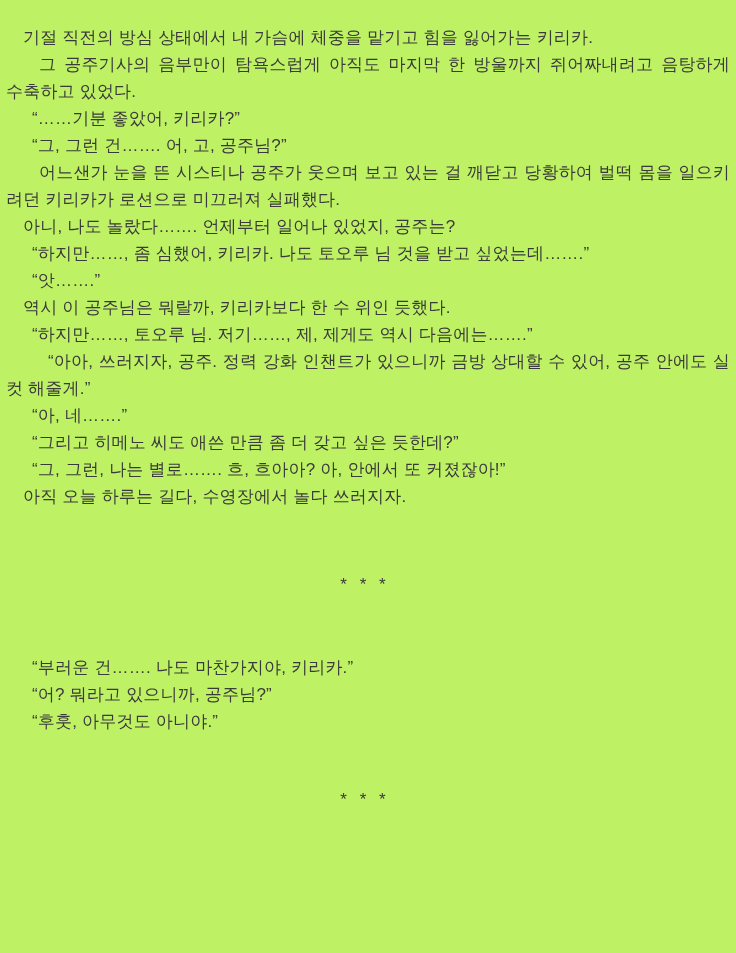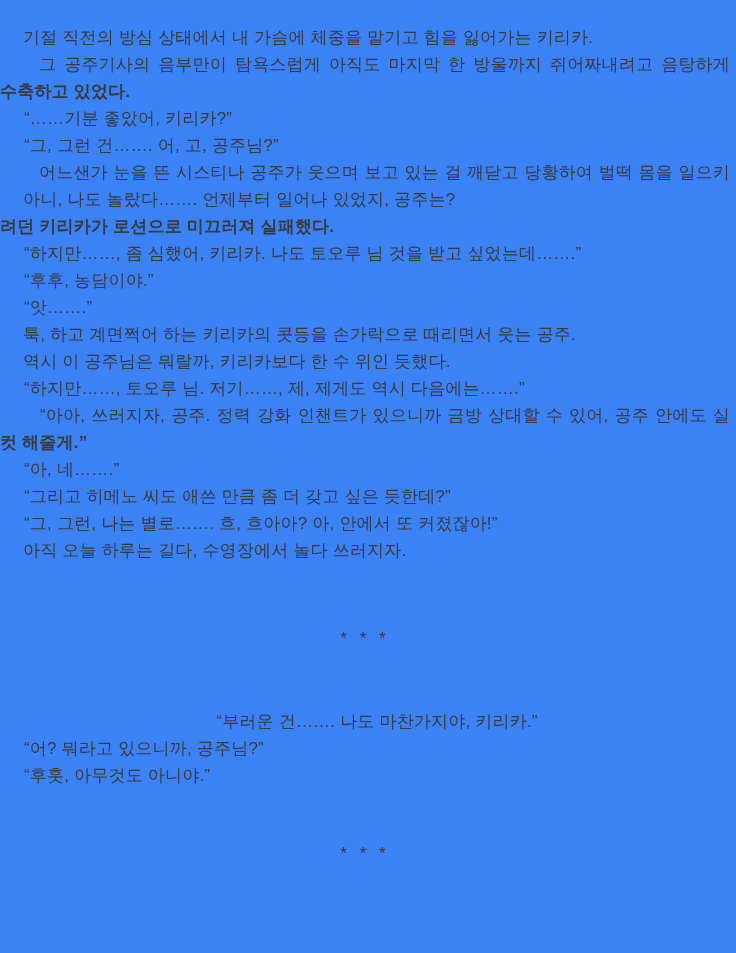--- a/index.html
+++ b/index.html
@@ -10,63 +10,61 @@
     height: 953px;
     overflow: hidden;
   }
   .page {
     box-sizing: border-box;
     width: 736px;
     height: 953px;
     padding: 24px 6px 0 0;
     font-family: "Liberation Sans", "DejaVu Sans", sans-serif;
     color: #3a3a3a;
-    background: #3b82f6;
+    background: #bef264;
   }
   .line {
     height: 27px;
     line-height: 27px;
     font-size: 17px;
     white-space: nowrap;
     letter-spacing: 0.2px;
   }
   .indent  { padding-left: 23px; }
-  .quote   { padding-left: 24px; }
-  .flush   { padding-left: 0; font-weight: bold; }
+  .quote   { padding-left: 32px; }
+  .flush   { padding-left: 6px; }
   .justify {
     white-space: nowrap;
     text-align: justify;
     text-align-last: justify;
     margin-left: 16px;
   }
   .separator {
     text-align: center;
     letter-spacing: 4px;
     white-space: nowrap;
   }
   .sep-first  { margin-top: 61px; }
-  .gap-after-sep { margin-top: 56px; text-align: center; }
+  .gap-after-sep { margin-top: 56px; }
   .sep-second { margin-top: 51px; }
 </style>
 </head>
 <body>
 
 <div class="page">
   <div class="line indent">기절 직전의 방심 상태에서 내 가슴에 체중을 맡기고 힘을 잃어가는 키리카.</div>
   <div class="line indent justify">그 공주기사의 음부만이 탐욕스럽게 아직도 마지막 한 방울까지 쥐어짜내려고 음탕하게</div>
   <div class="line flush">수축하고 있었다.</div>
   <div class="line quote">“……기분 좋았어, 키리카?”</div>
   <div class="line quote">“그, 그런 건……. 어, 고, 공주님?”</div>
   <div class="line indent justify">어느샌가 눈을 뜬 시스티나 공주가 웃으며 보고 있는 걸 깨닫고 당황하여 벌떡 몸을 일으키</div>
+  <div class="line flush">려던 키리카가 로션으로 미끄러져 실패했다.</div>
   <div class="line indent">아니, 나도 놀랐다……. 언제부터 일어나 있었지, 공주는?</div>
-  <div class="line flush">려던 키리카가 로션으로 미끄러져 실패했다.</div>
   <div class="line quote">“하지만……, 좀 심했어, 키리카. 나도 토오루 님 것을 받고 싶었는데…….”</div>
-  <div class="line quote">“후후, 농담이야.”</div>
   <div class="line quote">“앗…….”</div>
-  <div class="line indent">툭, 하고 계면쩍어 하는 키리카의 콧등을 손가락으로 때리면서 웃는 공주.</div>
   <div class="line indent">역시 이 공주님은 뭐랄까, 키리카보다 한 수 위인 듯했다.</div>
   <div class="line quote">“하지만……, 토오루 님. 저기……, 제, 제게도 역시 다음에는…….”</div>
   <div class="line quote justify">“아아, 쓰러지자, 공주. 정력 강화 인챈트가 있으니까 금방 상대할 수 있어, 공주 안에도 실</div>
   <div class="line flush">컷 해줄게.”</div>
   <div class="line quote">“아, 네…….”</div>
   <div class="line quote">“그리고 히메노 씨도 애쓴 만큼 좀 더 갖고 싶은 듯한데?”</div>
   <div class="line quote">“그, 그런, 나는 별로……. 흐, 흐아아? 아, 안에서 또 커졌잖아!”</div>
   <div class="line indent">아직 오늘 하루는 길다, 수영장에서 놀다 쓰러지자.</div>
   <div class="line separator sep-first">* * *</div>
   <div class="line quote gap-after-sep">“부러운 건……. 나도 마찬가지야, 키리카.”</div>

